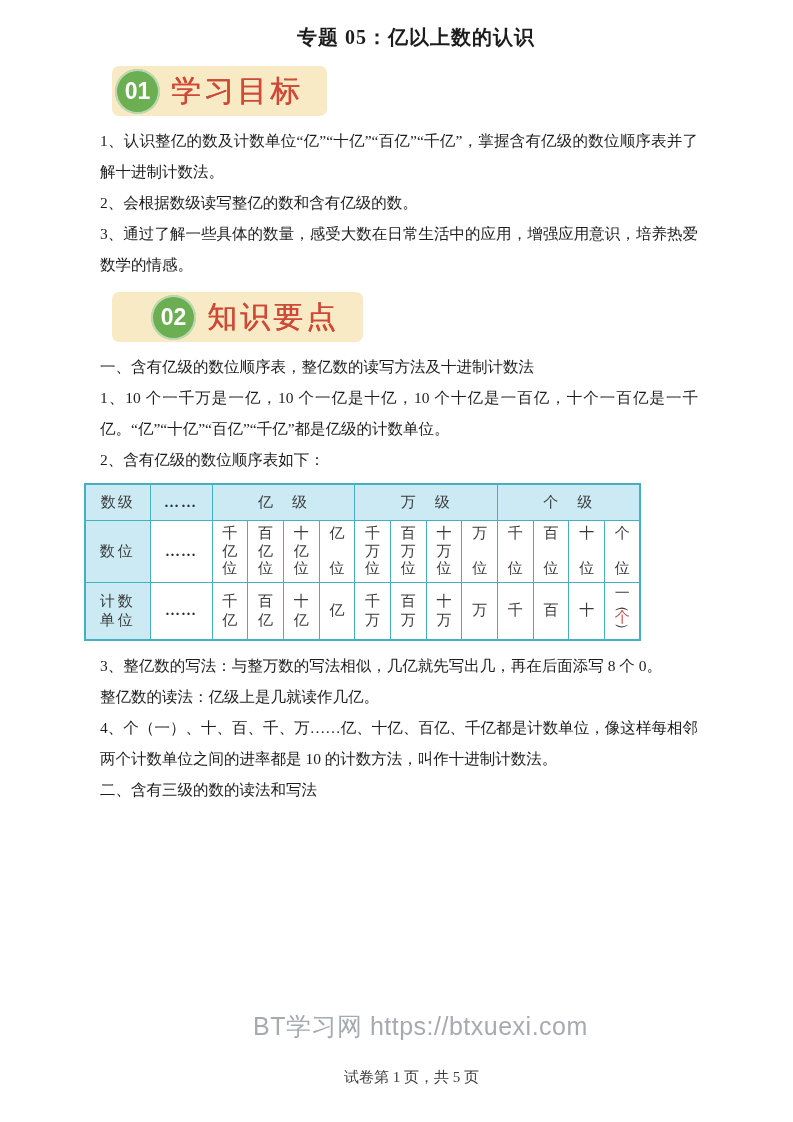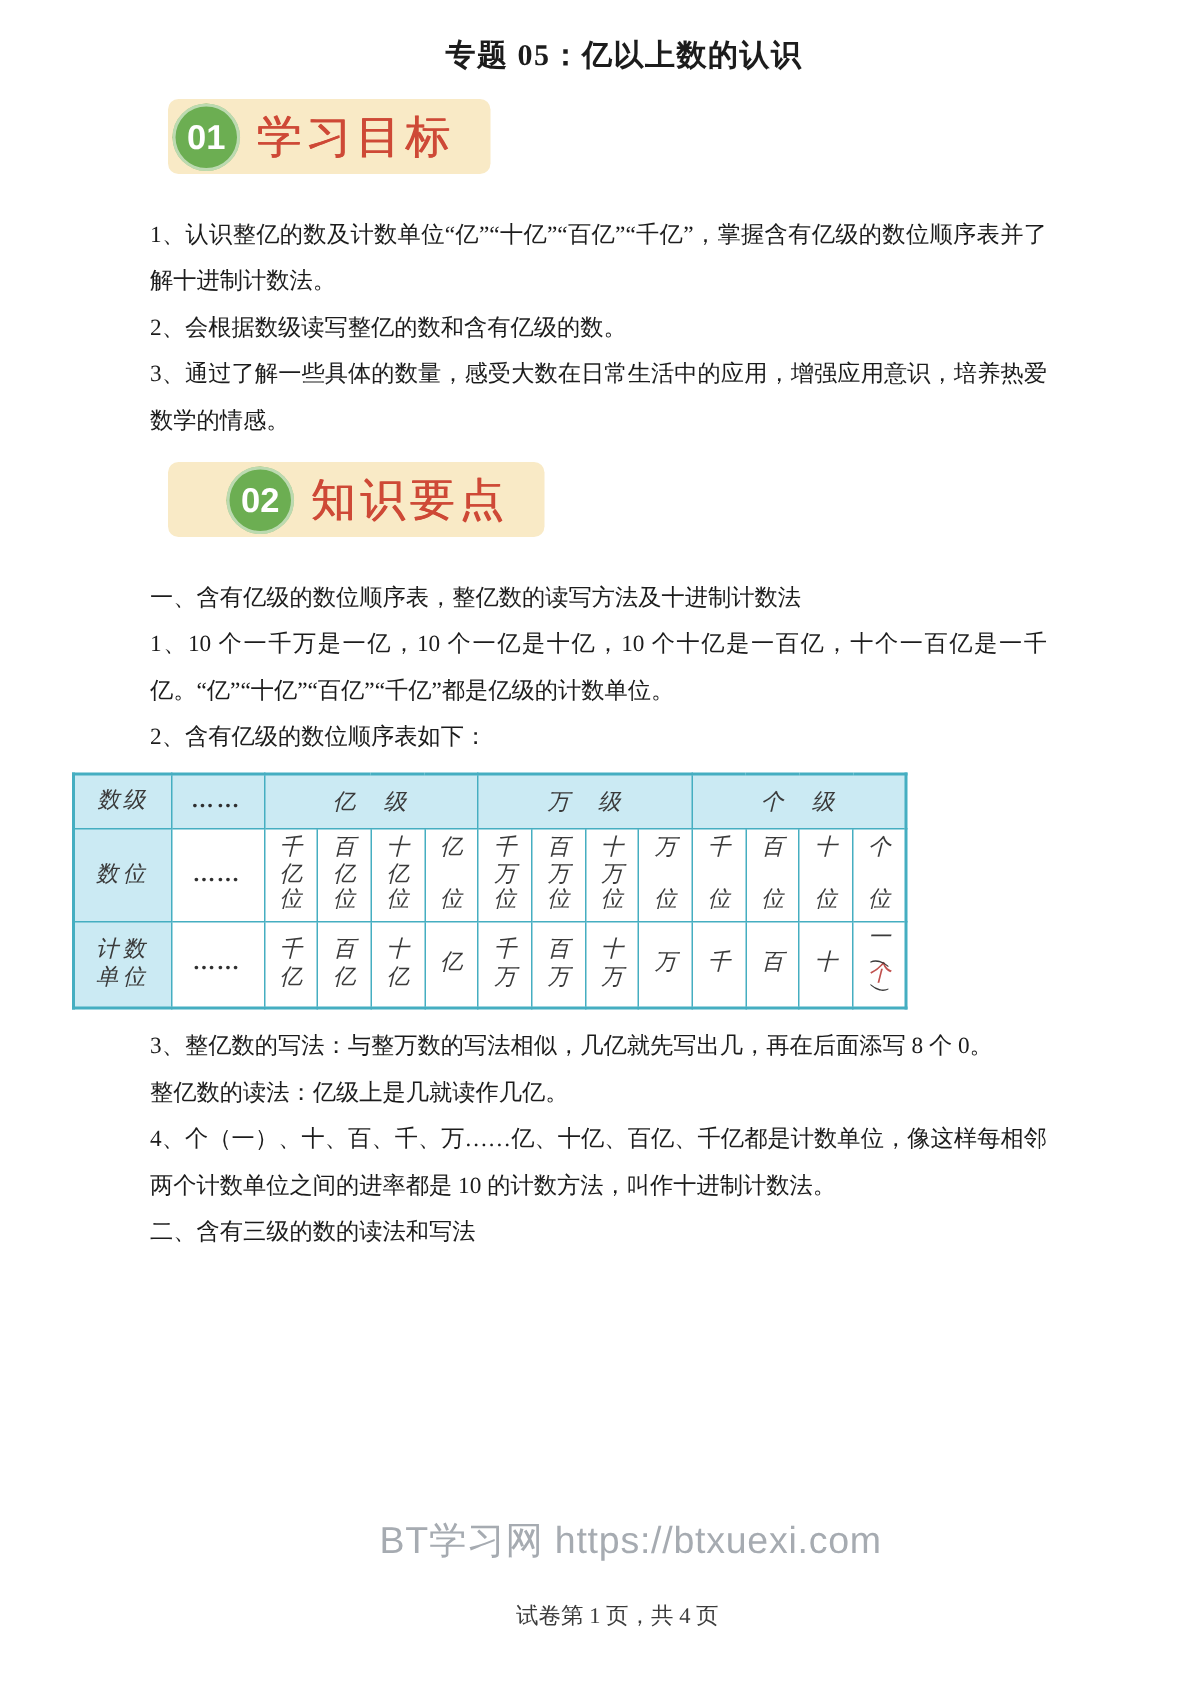--- a/index.html
+++ b/index.html
@@ -25,21 +25,21 @@
     text-align:center;
     font-size:20px; font-weight:bold;
     line-height:26px;
     letter-spacing:1px;
     padding-left:39px;
   }
   
   .banner {
     display:inline-flex;
     align-items:center;
-    margin:16px 0 16px 112px;
+    margin:16px 0 0 112px;
     height:50px;
     background:#f9eac6;
     border-radius:7px;
     padding-right:24px;
     font-family:"Liberation Sans","DejaVu Sans",sans-serif;
   }
   .banner.second { margin-top:12px;padding-left:36px; }
   .badge {
     width:45px; height:45px;
     margin-left:3px; margin-right:11px;
@@ -59,21 +59,21 @@
   }
   
   .body-text { margin:9px 95px 0 100px; width:598px; }
   .body-text p {
     font-size:15.5px;
     line-height:31px;
     text-align:justify;
     color:#1c1c1c;
   }
   
-  .pv-wrap { margin:8px 0 0 48px;font-style:italic; }
+  .pv-wrap { margin:8px 0 0 84px; }
   table.pv-table {
     border-collapse:collapse;
     table-layout:fixed;
     width:555px;
     border:2.5px solid #45aec1;
     font-size:15px;
     color:#3a3a3a;
   }
   table.pv-table td { border:1.6px solid #45aec1; text-align:center; vertical-align:middle; background:#ffffff; }
   col.c-label { width:65px; }
@@ -337,15 +337,15 @@
   </div>
 
   <div class="body-text">
     <p>3、整亿数的写法：与整万数的写法相似，几亿就先写出几，再在后面添写 8 个 0。</p>
     <p>整亿数的读法：亿级上是几就读作几亿。</p>
     <p>4、个（一）、十、百、千、万……亿、十亿、百亿、千亿都是计数单位，像这样每相邻两个计数单位之间的进率都是 10 的计数方法，叫作十进制计数法。</p>
     <p>二、含有三级的数的读法和写法</p>
   </div>
 
   <div class="watermark">BT学习网 https://btxuexi.com</div>
-  <div class="page-label">试卷第 1 页，共 4 页</div>
+  <div class="page-label">试卷第 1 页，共 5 页</div>
 
 </div>
 
 </body></html>

